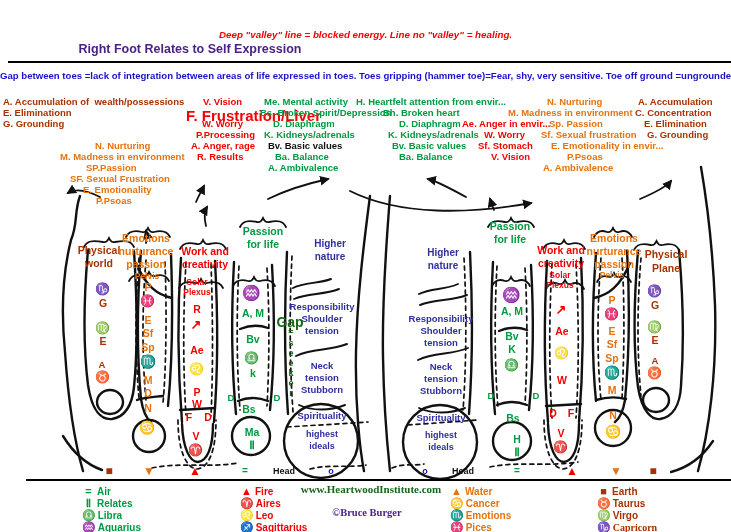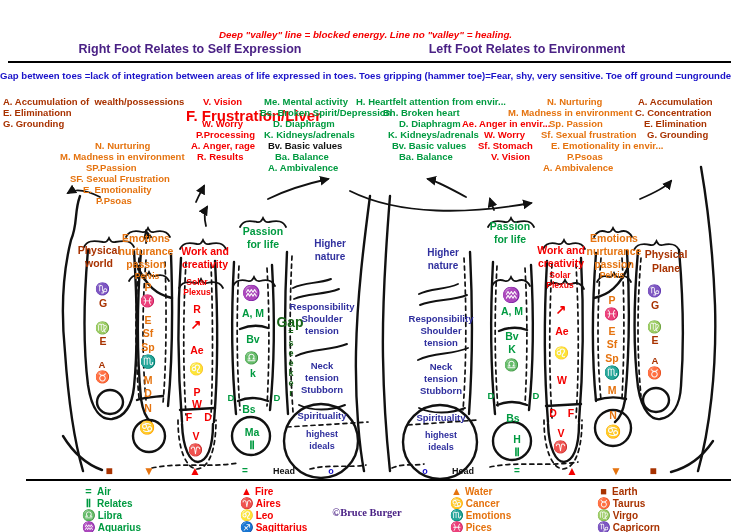--- a/index.html
+++ b/index.html
@@ -23,21 +23,20 @@
   #address{top:495px;left:369px;transform:translateX(-50%);font-size:11px;font-weight:bold;}
   #copyright{top:507px;left:367px;transform:translateX(-50%);font-size:10.5px;font-weight:bold;}
 </style>
 </head>
 <body>
 
 <div id="page">
 
   <div class="hdr" id="sub2" style="color: rgb(244, 0, 0);">Deep "valley" line = blocked energy. Line no "valley" = healing.</div>
   <div class="hdr" id="lhead" style="color: rgb(74, 33, 133);">Right Foot Relates to Self Expression</div>
-  <div class="hdr" id="rhead" style="color: rgb(74, 33, 133);">Left Foot Relates to Environment</div>
   <div id="topline"></div>
   <div class="hdr" id="gapnote" style="color: rgb(26, 18, 201);">Gap between toes =lack of integration between areas of life expressed in toes. Toes gripping (hammer toe)=Fear, shy, very sensitive. Toe off ground =ungrounded.</div>
 
   <svg id="feetsvg" width="731" height="532" viewBox="0 0 731 532">
     <defs>
       <marker id="ah" viewBox="0 0 10 10" refX="8" refY="5" markerWidth="5.5" markerHeight="5.5" orient="auto-start-reverse">
         <path d="M0,0 L10,5 L0,10 z" fill="#111"></path>
       </marker>
     </defs>
     <g stroke="#111" stroke-width="2.4" fill="none" stroke-linecap="round" stroke-linejoin="round">
@@ -338,18 +337,19 @@
       <div class="lg" style="left: 240px; top: 498px; color: rgb(244, 0, 0);"><span class="lgs">♈</span><span>Aires</span></div>
       <div class="lg" style="left: 240px; top: 510px; color: rgb(244, 0, 0);"><span class="lgs">♌</span><span>Leo</span></div>
       <div class="lg" style="left: 240px; top: 522px; color: rgb(244, 0, 0);"><span class="lgs">♐</span><span>Sagittarius</span></div>
       <div class="lg" style="left: 450px; top: 486px; color: rgb(229, 115, 15);"><span class="lgs">▲</span><span>Water</span></div>
       <div class="lg" style="left: 450px; top: 498px; color: rgb(229, 115, 15);"><span class="lgs">♋</span><span>Cancer</span></div>
       <div class="lg" style="left: 450px; top: 510px; color: rgb(229, 115, 15);"><span class="lgs">♏</span><span>Emotions</span></div>
       <div class="lg" style="left: 450px; top: 522px; color: rgb(229, 115, 15);"><span class="lgs">♓</span><span>Pices</span></div>
       <div class="lg" style="left: 597px; top: 486px; color: rgb(168, 50, 0);"><span class="lgs">■</span><span>Earth</span></div>
       <div class="lg" style="left: 597px; top: 498px; color: rgb(168, 50, 0);"><span class="lgs">♉</span><span>Taurus</span></div>
       <div class="lg" style="left: 597px; top: 510px; color: rgb(168, 50, 0);"><span class="lgs">♍</span><span>Virgo</span></div>
-      <div class="lg" style="left: 597px; top: 522px; color: rgb(168, 50, 0);"><span class="lgs">♑</span><span>Capricorn</span></div>
+      <div class="lg" style="left: 597px; top: 522px; color: rgb(168, 50, 0); font-family: Liberation Serif, serif;"><span class="lgs">♑</span><span>Capricorn</span></div>
     </div>
 
   <div id="baseline"></div>
+  <div class="hdr serif" id="website" style="color:#1a661a">www.HeartwoodInstitute.com</div>
   <div class="hdr serif" id="copyright" style="color:#4a2185">©Bruce Burger</div>
 </div>
 
 </body></html>

